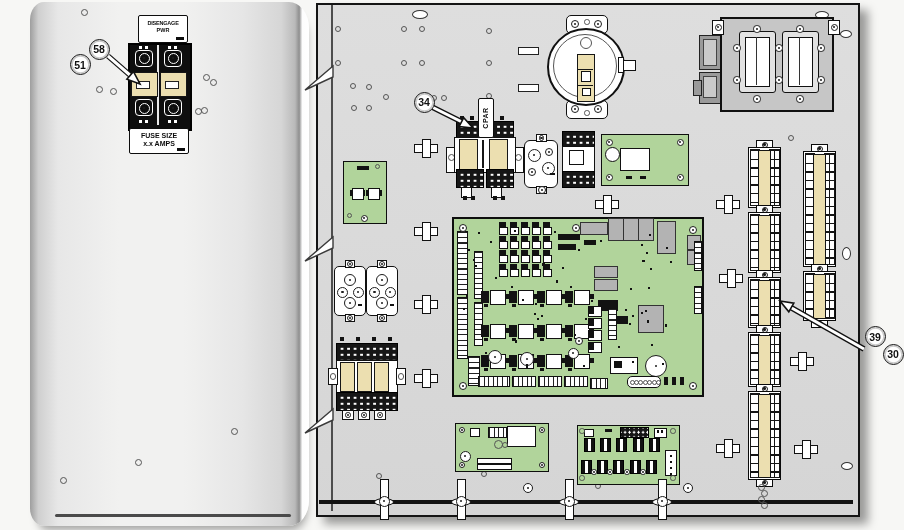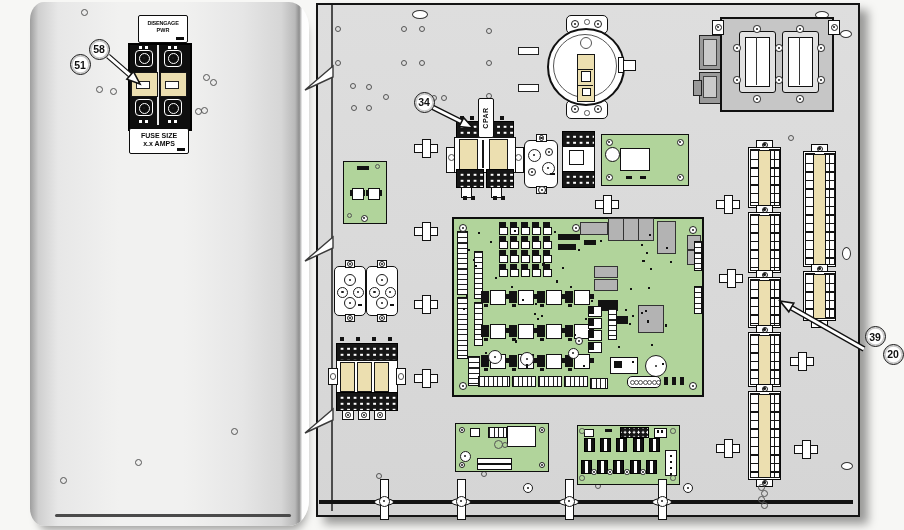--- a/index.html
+++ b/index.html
@@ -650,14 +650,14 @@
       <line x1="864" y1="349" x2="790" y2="307" stroke="#111" stroke-width="5.5"></line>
       <line x1="864" y1="349" x2="790" y2="307" stroke="#fff" stroke-width="3"></line>
       <polygon points="780,301 793.8,303.1 788.8,311.8" fill="#fff" stroke="#111" stroke-width="1.6"></polygon>
     </g>
   </svg>
 
   <div class="callout" style="left:69.5px;top:54px;">51</div>
   <div class="callout" style="left:88.5px;top:38.5px;">58</div>
   <div class="callout" style="left:413.5px;top:91.5px;">34</div>
   <div class="callout" style="left:864.5px;top:326px;">39</div>
-  <div class="callout" style="left:882.5px;top:343.5px;">20</div>
+  <div class="callout" style="left:882.5px;top:343.5px;">30</div>
 </div>
 
 </body></html>

